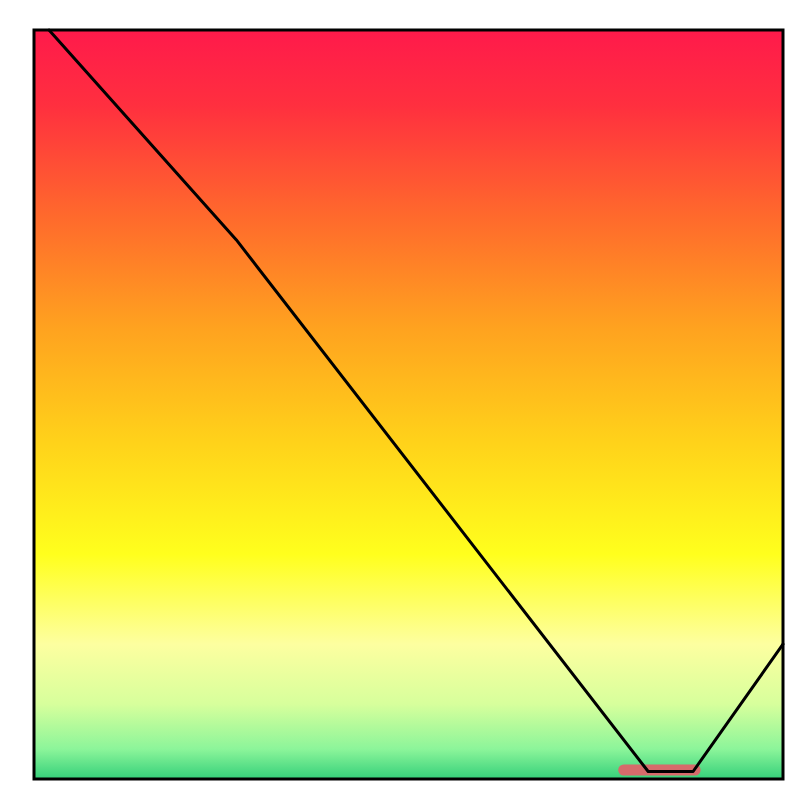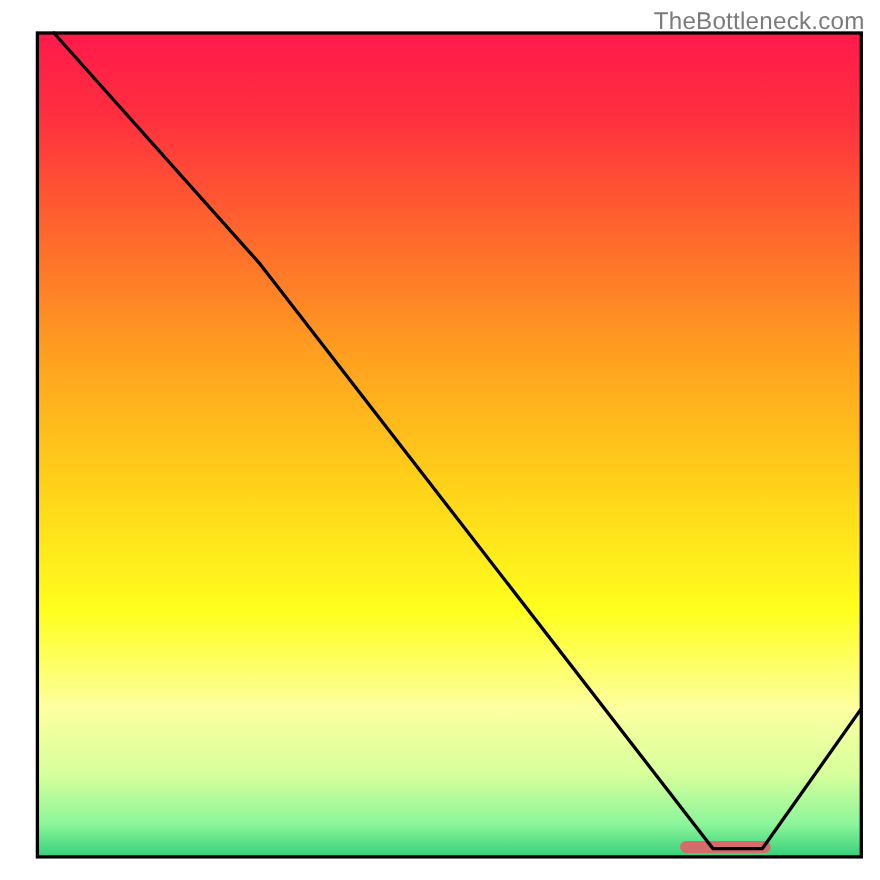--- a/index.html
+++ b/index.html
@@ -25,21 +25,20 @@
     letter-spacing: 0.2px;
   }
   svg {
     display: block;
   }
 </style>
 </head>
 <body>
 
 <div class="container">
-  <div class="watermark">TheBottleneck.com</div>
   <svg id="plot" width="800" height="800">
       <defs>
         <linearGradient id="bg-grad" x1="0" y1="0" x2="0" y2="1">
           <stop offset="0%" stop-color="#ff1a4b"></stop>
           <stop offset="10%" stop-color="#ff2f3f"></stop>
           <stop offset="25%" stop-color="#ff6a2c"></stop>
           <stop offset="40%" stop-color="#ffa31f"></stop>
           <stop offset="55.00000000000001%" stop-color="#ffd21a"></stop>
           <stop offset="70%" stop-color="#ffff1d"></stop>
           <stop offset="82%" stop-color="#fdffa0"></stop>

